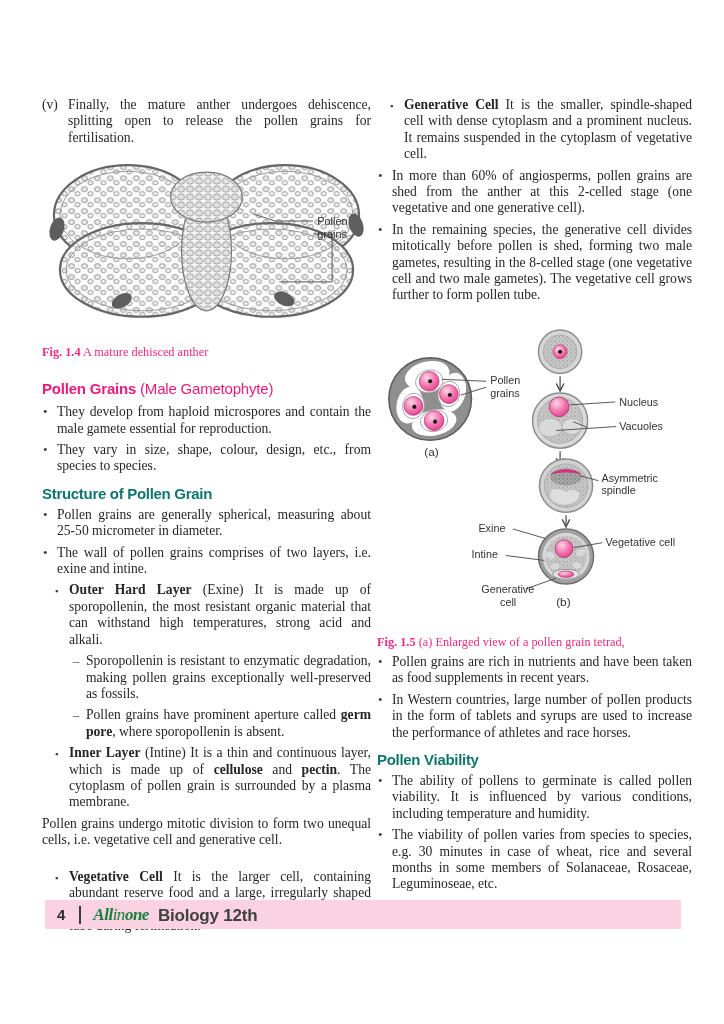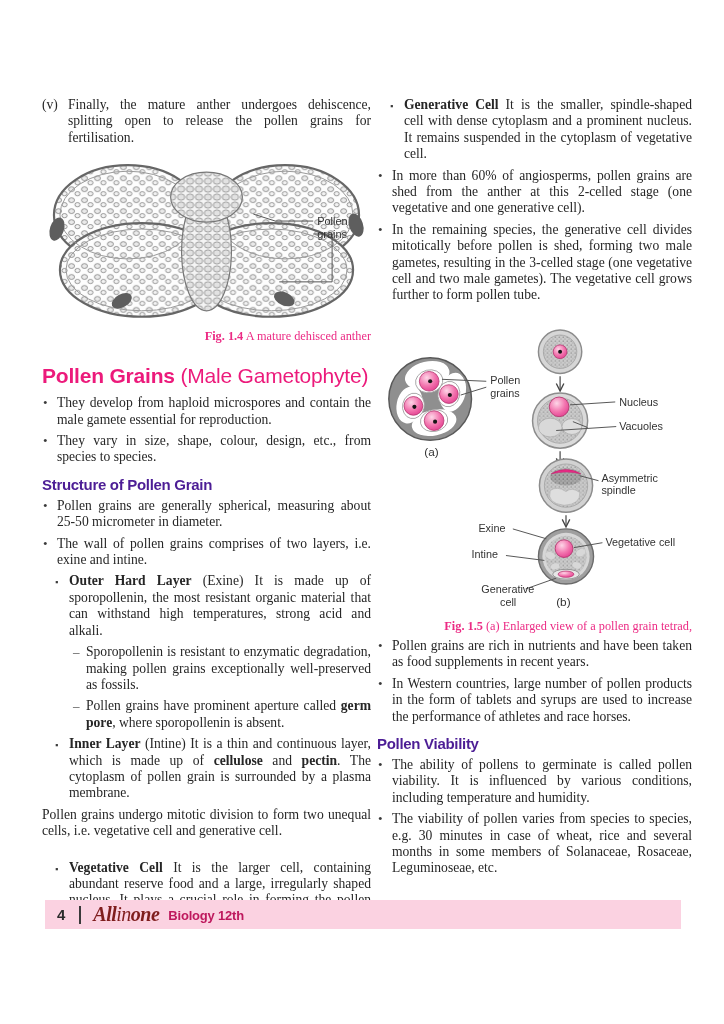--- a/index.html
+++ b/index.html
@@ -21,48 +21,48 @@
   .l1 > .mk { position:absolute; left:1px; top:0; font-size:13px; color:#3a3a3a; }
   .l2 { margin-left:13px; padding-left:14px; }
   .l2 > .mk { position:absolute; left:0; top:1px; font-size:9px; color:#3a3a3a; }
   .l3 { margin-left:31px; padding-left:13px; }
   .l3 > .mk { position:absolute; left:0; top:0; font-size:13px; color:#3a3a3a; }
   .pv { padding-left:26px; }
   .pv > .mk { position:absolute; left:0; top:0; font-size:13.6px; }
 
   .b, .runs .b { font-weight:bold;margin-top:44px; }
 
-  .main-head { font-family:"Liberation Sans", sans-serif; font-size:21px; letter-spacing:-0.2px;
+  .main-head { font-family:"Liberation Sans", sans-serif; font-size:15px; letter-spacing:-0.2px;
                margin:20px 0 7px 0; color:#ec1a7b; }
   .main-head .hb { font-weight:800; }
   .main-head .hl { font-weight:400; }
   .sub-head { font-family:"Liberation Sans", sans-serif; font-weight:700; font-size:15px;
-              letter-spacing:-0.3px; color:#4c1d95; margin:10px 0 5px 0; }
+              letter-spacing:-0.3px; color:#0f766e; margin:10px 0 5px 0; }
 
   .figure { text-align:center; }
-  .fig-caption { font-size:12.3px; line-height:15px; color:#ec2a84; text-align:right; margin-top:2px; }
+  .fig-caption { font-size:12.3px; line-height:15px; color:#ec2a84; text-align:left; margin-top:18px; }
   .fig-caption .fb { font-weight:bold; }
 
   #fig14 { margin-top:7px; }
   #fig15 { margin-top:6px; margin-bottom:4px; }
 
   svg text { font-family:"Liberation Sans", sans-serif; fill:#333333; }
 
   #footer {
     position:absolute; left:45px; top:900px; width:636px; height:29px;
     background:#fbd2e1; display:flex; align-items:center;
   }
   #footer .pgnum { font-family:"Liberation Sans", sans-serif; font-weight:700; font-size:15px;
                    color:#2b2b2b; margin-left:12px; }
   #footer .divider { width:2px; height:18px; background:#3a3a3a; margin:0 12px 0 14px; }
   #footer .logo { font-family:"Liberation Serif", serif; font-style:italic; font-weight:800;
-                  font-size:20px; color:#7f1d1d; letter-spacing:-0.5px; }
+                  font-size:17px; color:#15803d; letter-spacing:-0.5px; }
   #footer .logo .lin { font-weight:400; }
-  #footer .subject { font-family:"Liberation Sans", sans-serif; font-weight:700; font-size:13px;
-                     letter-spacing:-0.2px; color:#be185d; margin-left:9px; padding-top:2px;text-align:right; }
+  #footer .subject { font-family:"Liberation Sans", sans-serif; font-weight:700; font-size:17px;
+                     letter-spacing:-0.2px; color:#404040; margin-left:9px; padding-top:2px;text-align:right; }
 </style>
 </head>
 <body>
 
 <div id="page">
 
   <div class="col" id="col-left">
 
     <div class="li pv bodytext">
       <span class="mk">(v)</span>
@@ -171,21 +171,21 @@
       <span class="mk">▪</span>
       <span class="tx runs"><span class="b">Generative Cell</span><span> It is the smaller, spindle-shaped cell with dense cytoplasm and a prominent nucleus. It remains suspended in the cytoplasm of vegetative cell.</span></span>
     </div>
 
     <div class="li l1 bodytext">
       <span class="mk">•</span>
       <span class="tx">In more than 60% of angiosperms, pollen grains are shed from the anther at this 2-celled stage (one vegetative and one generative cell).</span>
     </div>
     <div class="li l1 bodytext">
       <span class="mk">•</span>
-      <span class="tx">In the remaining species, the generative cell divides mitotically before pollen is shed, forming two male gametes, resulting in the 3-celled stage (one vegetative cell and two male gametes). The vegetative cell grows further to form pollen tube.</span>
+      <span class="tx">In the remaining species, the generative cell divides mitotically before pollen is shed, forming two male gametes, resulting in the 8-celled stage (one vegetative cell and two male gametes). The vegetative cell grows further to form pollen tube.</span>
     </div>
 
     <div class="figure" id="fig15">
       <svg width="315" height="303" viewBox="0 0 320 303">
         <defs>
           <radialGradient id="pinkGrad" cx="38%" cy="32%" r="75%">
             <stop offset="0%" stop-color="#fdd6e7"></stop>
             <stop offset="55%" stop-color="#f377b0"></stop>
             <stop offset="100%" stop-color="#e23e8f"></stop>
           </radialGradient>

